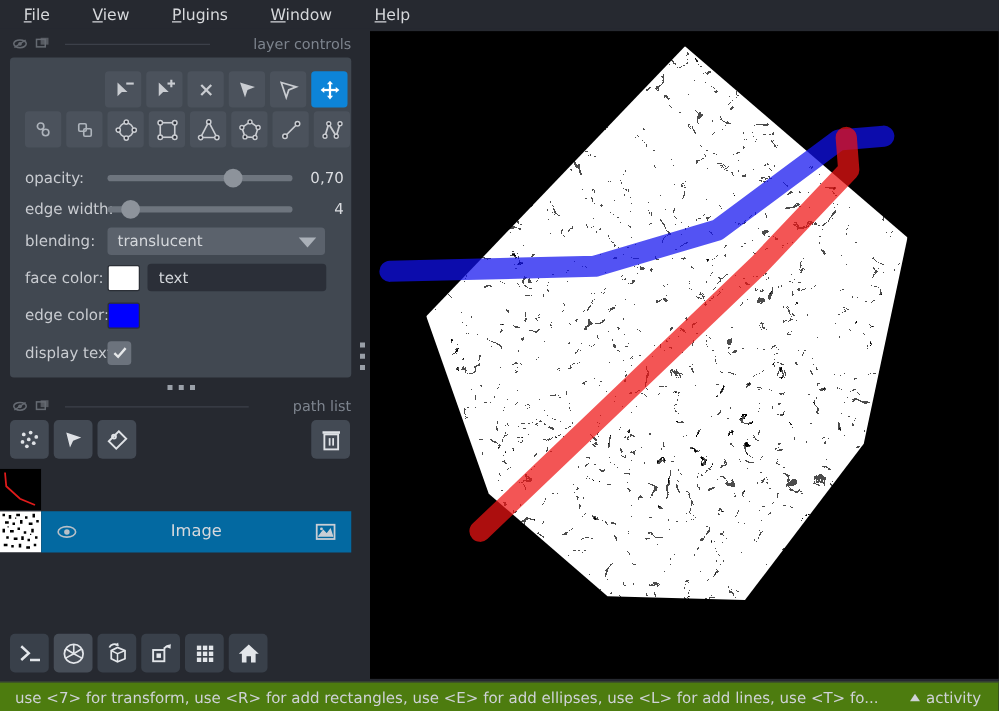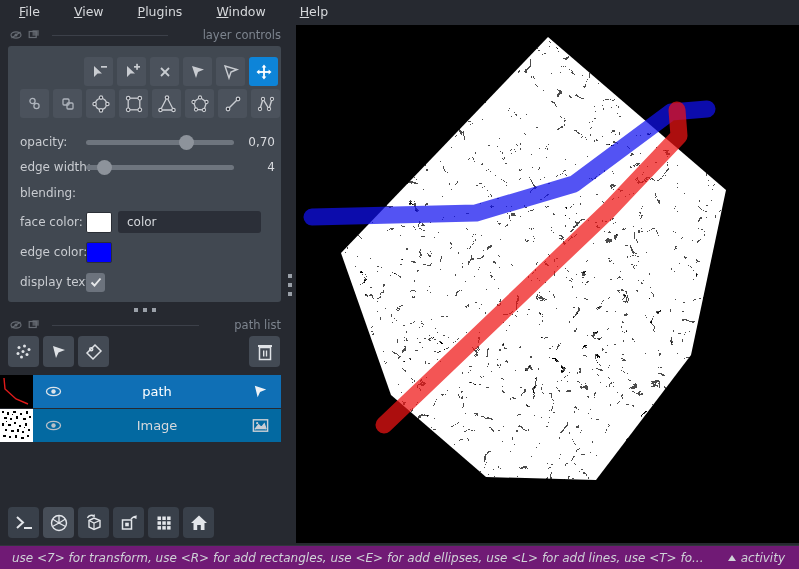--- a/index.html
+++ b/index.html
@@ -141,23 +141,22 @@
   
   .canvas {
     position: absolute; left: 296px; top: 25px; width: 503px; height: 518px;
     background: #000; overflow: hidden;
   }
   .canvas svg { display: block; }
 
   
   .statusbar {
     position: absolute; left: 0; top: 545px; width: 799px; height: 24px;
-    background: #701a75; display: flex; align-items: center;
+    background: #4d7c0f; display: flex; align-items: center;
     border-top: 1px solid #31353d;
-    font-style: italic;
   }
   .status-text {
     font-size: 12px; color: #cfd2d7; padding-left: 12px; white-space: nowrap;
     flex: 1; overflow: hidden; text-overflow: ellipsis;
   }
   .activity {
     display: flex; align-items: center; gap: 5px; font-size: 12px;
     color: #cfd2d7; padding-right: 14px;
   }
   .activity .caret {
@@ -317,27 +316,31 @@
       <div class="ctl-label">edge width:</div>
       <div class="slider-wrap">
         <div class="slider-track"></div>
         <div class="slider-handle" id="ew-handle" style="left: 10.64px;"></div>
       </div>
       <div class="slider-val">4</div>
     </div>
 
     <div class="ctl-row" style="top:136px;">
       <div class="ctl-label">blending:</div>
+      <div class="combo">
+        <span class="combo-text">translucent</span>
+        <span class="combo-arrow"></span>
+      </div>
     </div>
 
     <div class="ctl-row" style="top:165px;">
       <div class="ctl-label">face color:</div>
       <div class="swatch" id="face-swatch" style="background: rgb(255, 255, 255);"></div>
       <div class="colorbox">
-        <span>color</span>
+        <span>text</span>
       </div>
     </div>
 
     <div class="ctl-row" style="top:195px;">
       <div class="ctl-label">edge color:</div>
       <div class="swatch" id="edge-swatch" style="background: rgb(0, 0, 255);"></div>
     </div>
 
     <div class="ctl-row" style="top:225px;">
       <div class="ctl-label">display text:</div>
@@ -406,30 +409,20 @@
         <rect x="10.8" y="8.5" width="1.4" height="6" fill="#dfe2e6"></rect>
       </svg>
     </div>
   </div>
 
   <div class="layer-row" style="top:375px;">
     <svg class="layer-thumb" viewBox="0 0 33 33">
       <rect width="33" height="33" fill="#000"></rect>
       <polyline points="4,3 5,14 16,24 28,29" fill="none" stroke="#e01b1b" stroke-width="1.4"></polyline>
     </svg>
-    <div class="layer-body">
-      <svg class="eye" width="17" height="17" viewBox="0 0 17 17">
-        <ellipse cx="8.5" cy="8.5" rx="7" ry="4.2" fill="none" stroke="#dde4ea" stroke-width="1.3"></ellipse>
-        <circle cx="8.5" cy="8.5" r="2.2" fill="#dde4ea"></circle>
-      </svg>
-      <span class="layer-name">path</span>
-      <svg class="layer-type" width="19" height="19" viewBox="0 0 20 20">
-        <path d="M4 4 L16 8 L9.5 10.5 L7 16 Z" fill="#eef2f6"></path>
-      </svg>
-    </div>
   </div>
 
   <div class="layer-row" style="top:409px;">
     <svg class="layer-thumb" viewBox="0 0 33 33">
       <rect width="33" height="33" fill="#ffffff"></rect>
       <g fill="#000000">
         <rect x="2" y="2" width="2" height="2"></rect>
           <rect x="7" y="3" width="2" height="3"></rect>
         <rect x="13" y="2" width="3" height="2"></rect>
           <rect x="20" y="4" width="2" height="2"></rect>

